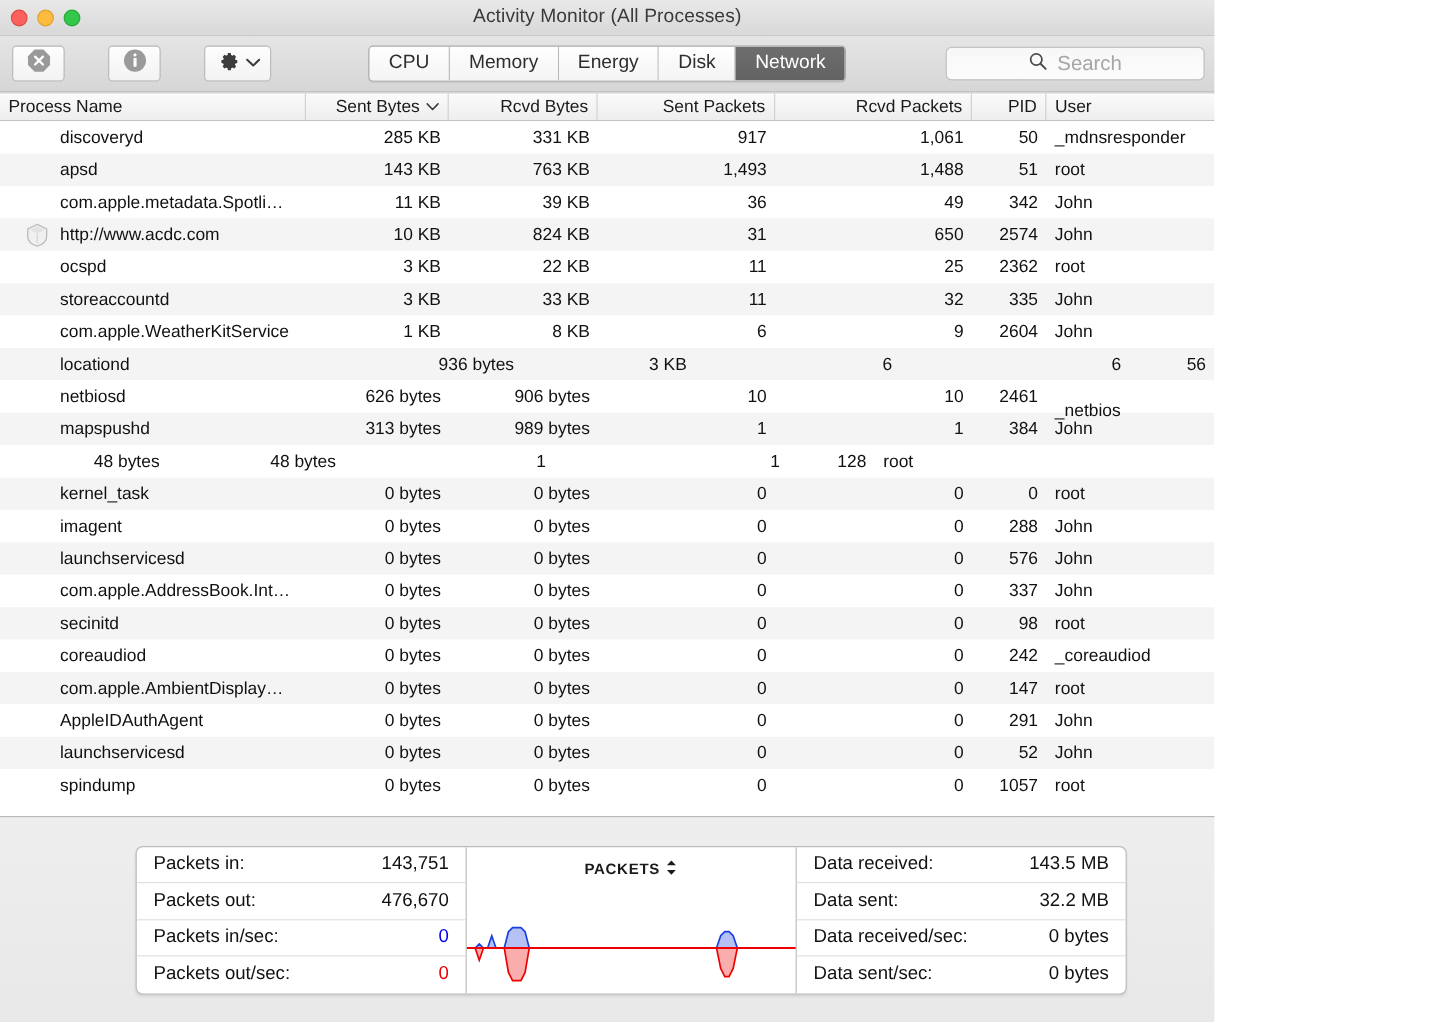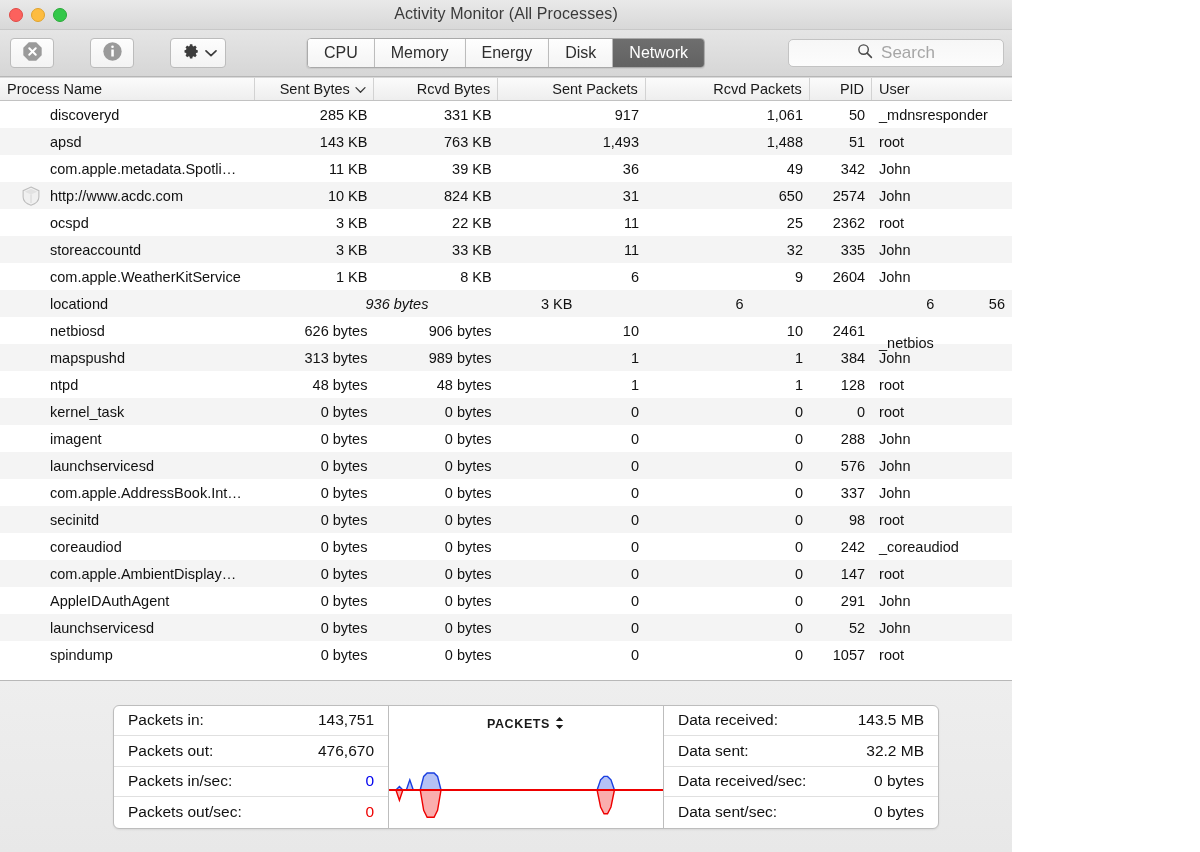--- a/index.html
+++ b/index.html
@@ -468,21 +468,21 @@
         <div class="cell right" style="width: 175px;">6</div>
         <div class="cell right" style="width: 195px;">9</div>
         <div class="cell right" style="width: 72px;">2604</div>
         <div class="cell left" style="width: 166px;">John</div>
       </div>
       <div class="row even">
         <div class="cell name left" style="width: 305px;">
           <div class="badge-slot"></div>
           <span class="proc-label">locationd</span>
         </div>
-        <div class="cell right" style="width: 140px; font-style: italic;">936 bytes</div>
+        <div class="cell right" style="width: 140px;">936 bytes</div>
         <div class="cell right" style="width: 147px;">3 KB</div>
         <div class="cell right" style="width: 175px;">6</div>
         <div class="cell right" style="width: 195px;">6</div>
         <div class="cell right" style="width: 72px;">56</div>
       </div>
       <div class="row odd">
         <div class="cell name left" style="width: 305px;">
           <div class="badge-slot"></div>
           <span class="proc-label">netbiosd</span>
         </div>
@@ -499,24 +499,20 @@
           <span class="proc-label">mapspushd</span>
         </div>
         <div class="cell right" style="width: 140px;">313 bytes</div>
         <div class="cell right" style="width: 147px;">989 bytes</div>
         <div class="cell right" style="width: 175px;">1</div>
         <div class="cell right" style="width: 195px;">1</div>
         <div class="cell right" style="width: 72px;">384</div>
         <div class="cell left" style="width: 166px;">John</div>
       </div>
       <div class="row odd">
-        <div class="cell name left" style="width: 305px;">
-          <div class="badge-slot"></div>
-          <span class="proc-label">ntpd</span>
-        </div>
         <div class="cell right" style="width: 140px;">48 bytes</div>
         <div class="cell right" style="width: 147px;">48 bytes</div>
         <div class="cell right" style="width: 175px;">1</div>
         <div class="cell right" style="width: 195px;">1</div>
         <div class="cell right" style="width: 72px;">128</div>
         <div class="cell left" style="width: 166px;">root</div>
       </div>
       <div class="row even">
         <div class="cell name left" style="width: 305px;">
           <div class="badge-slot"></div>

